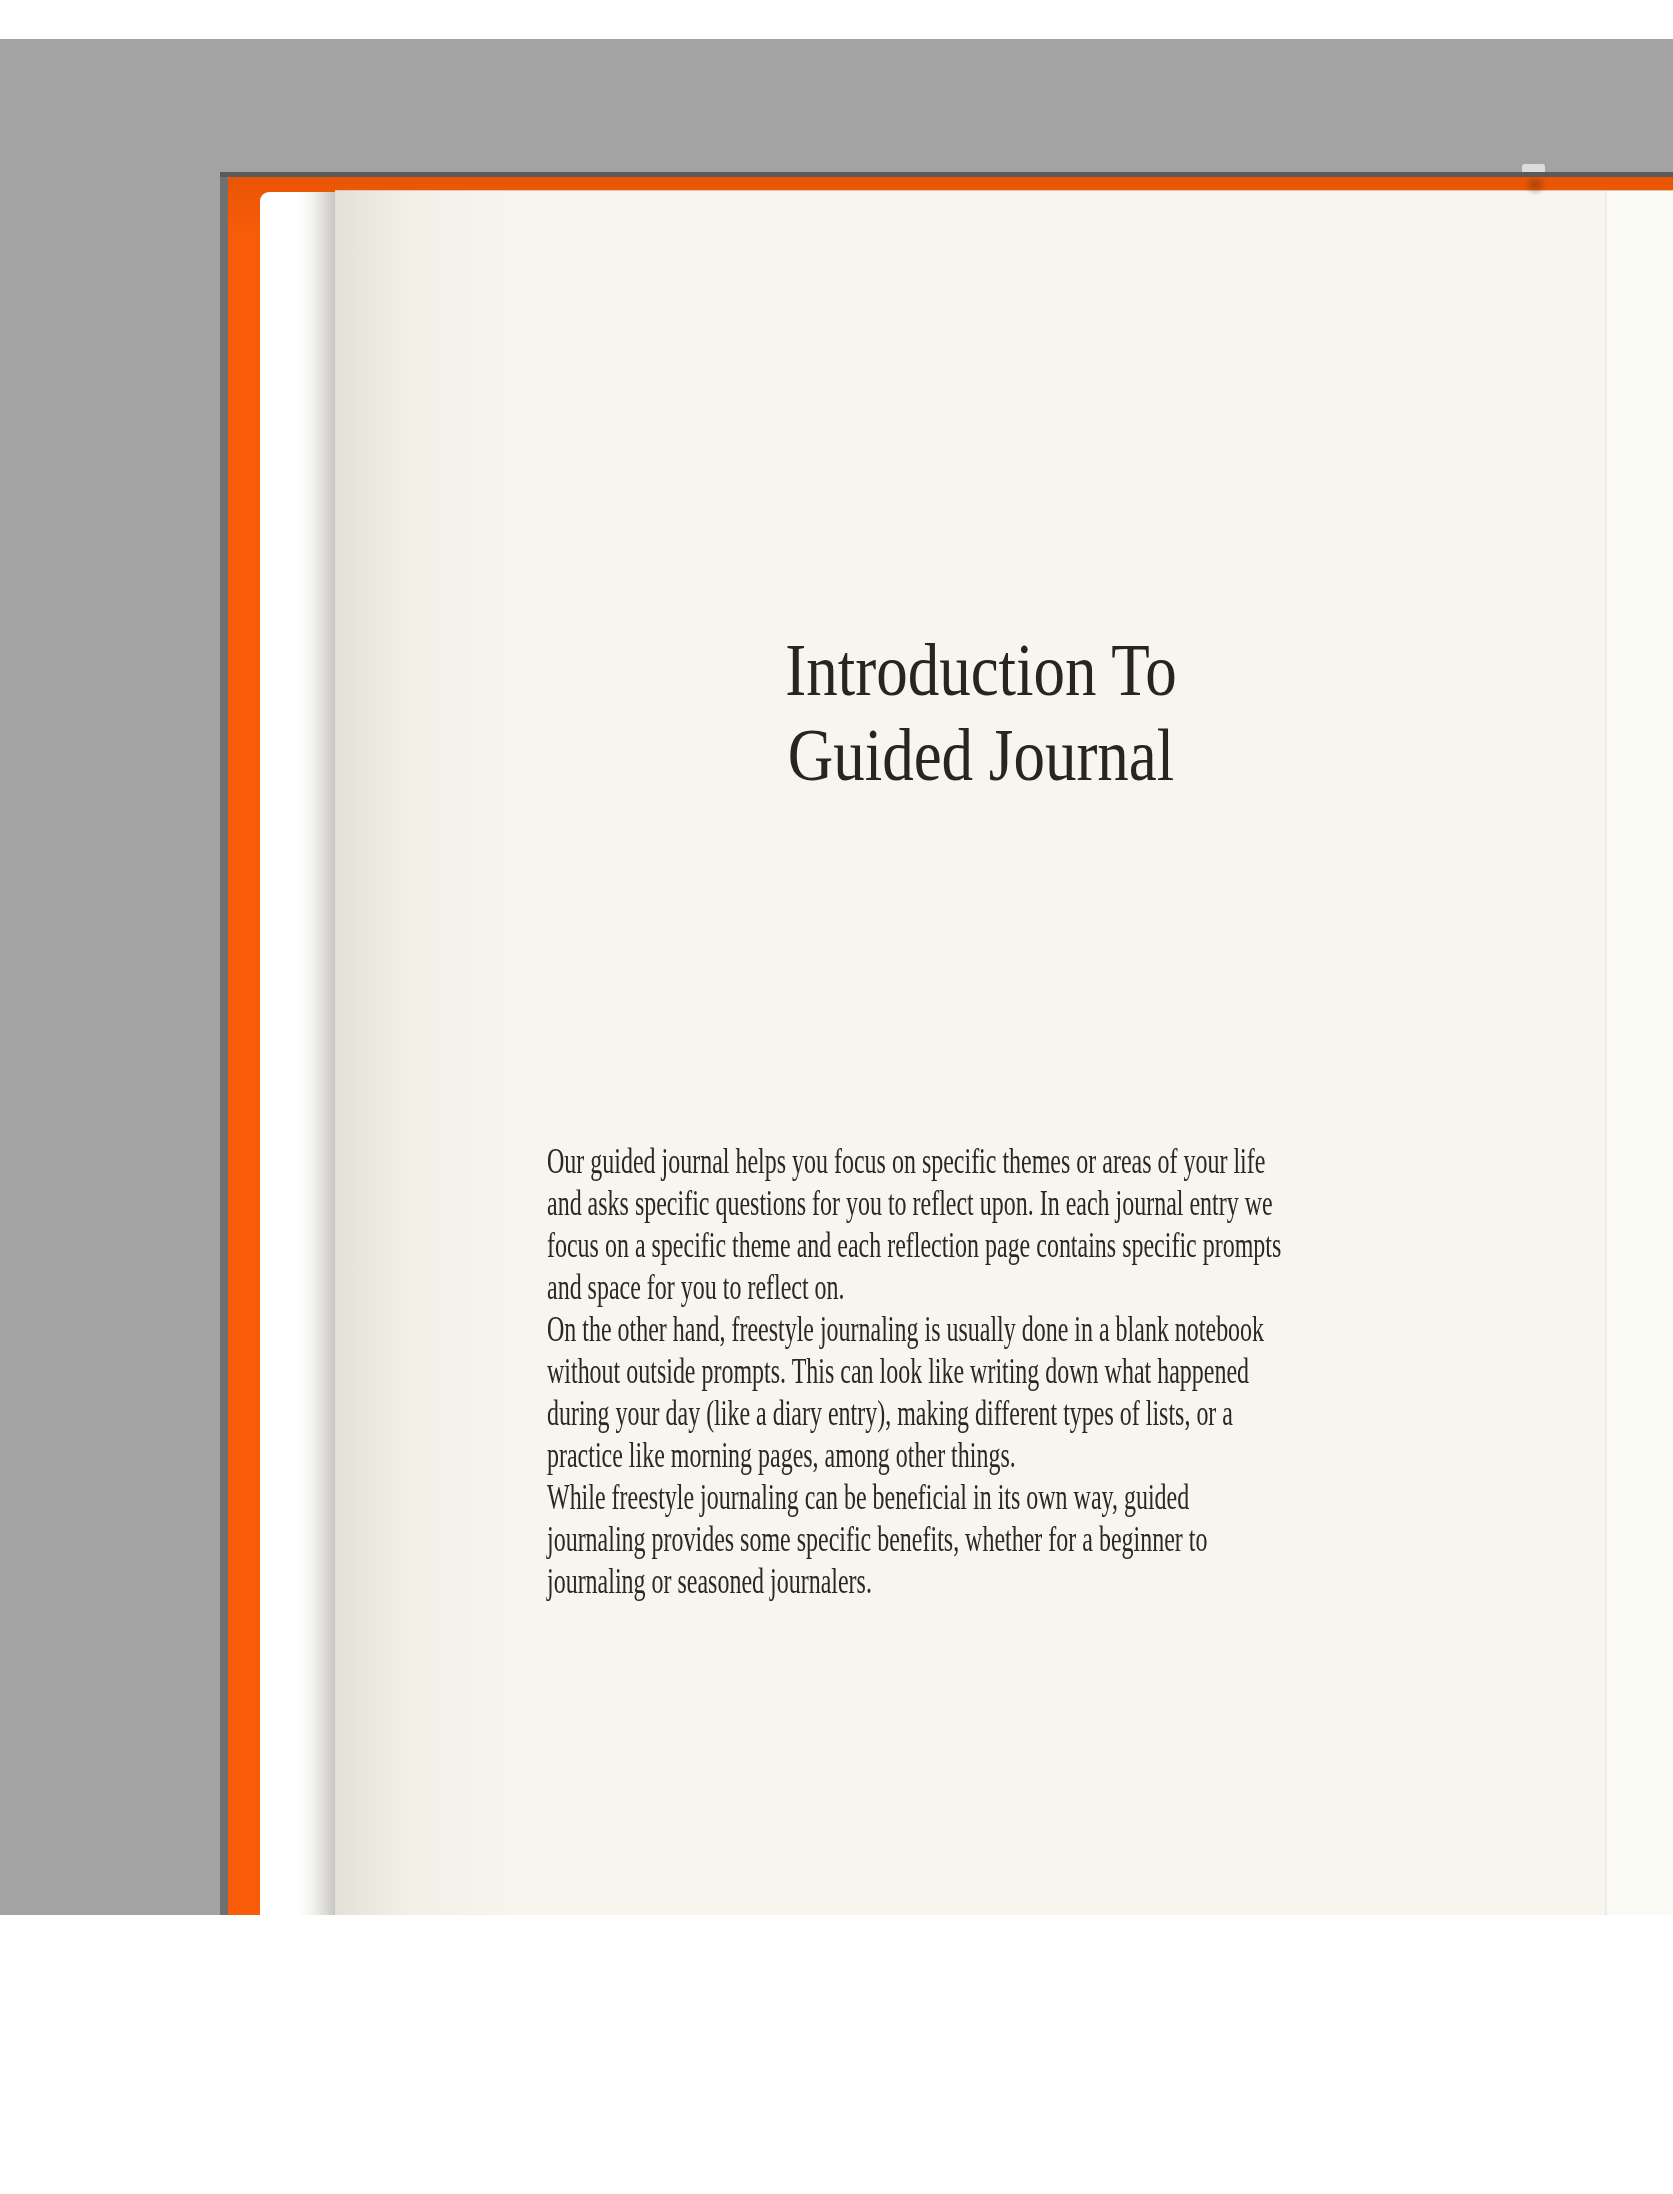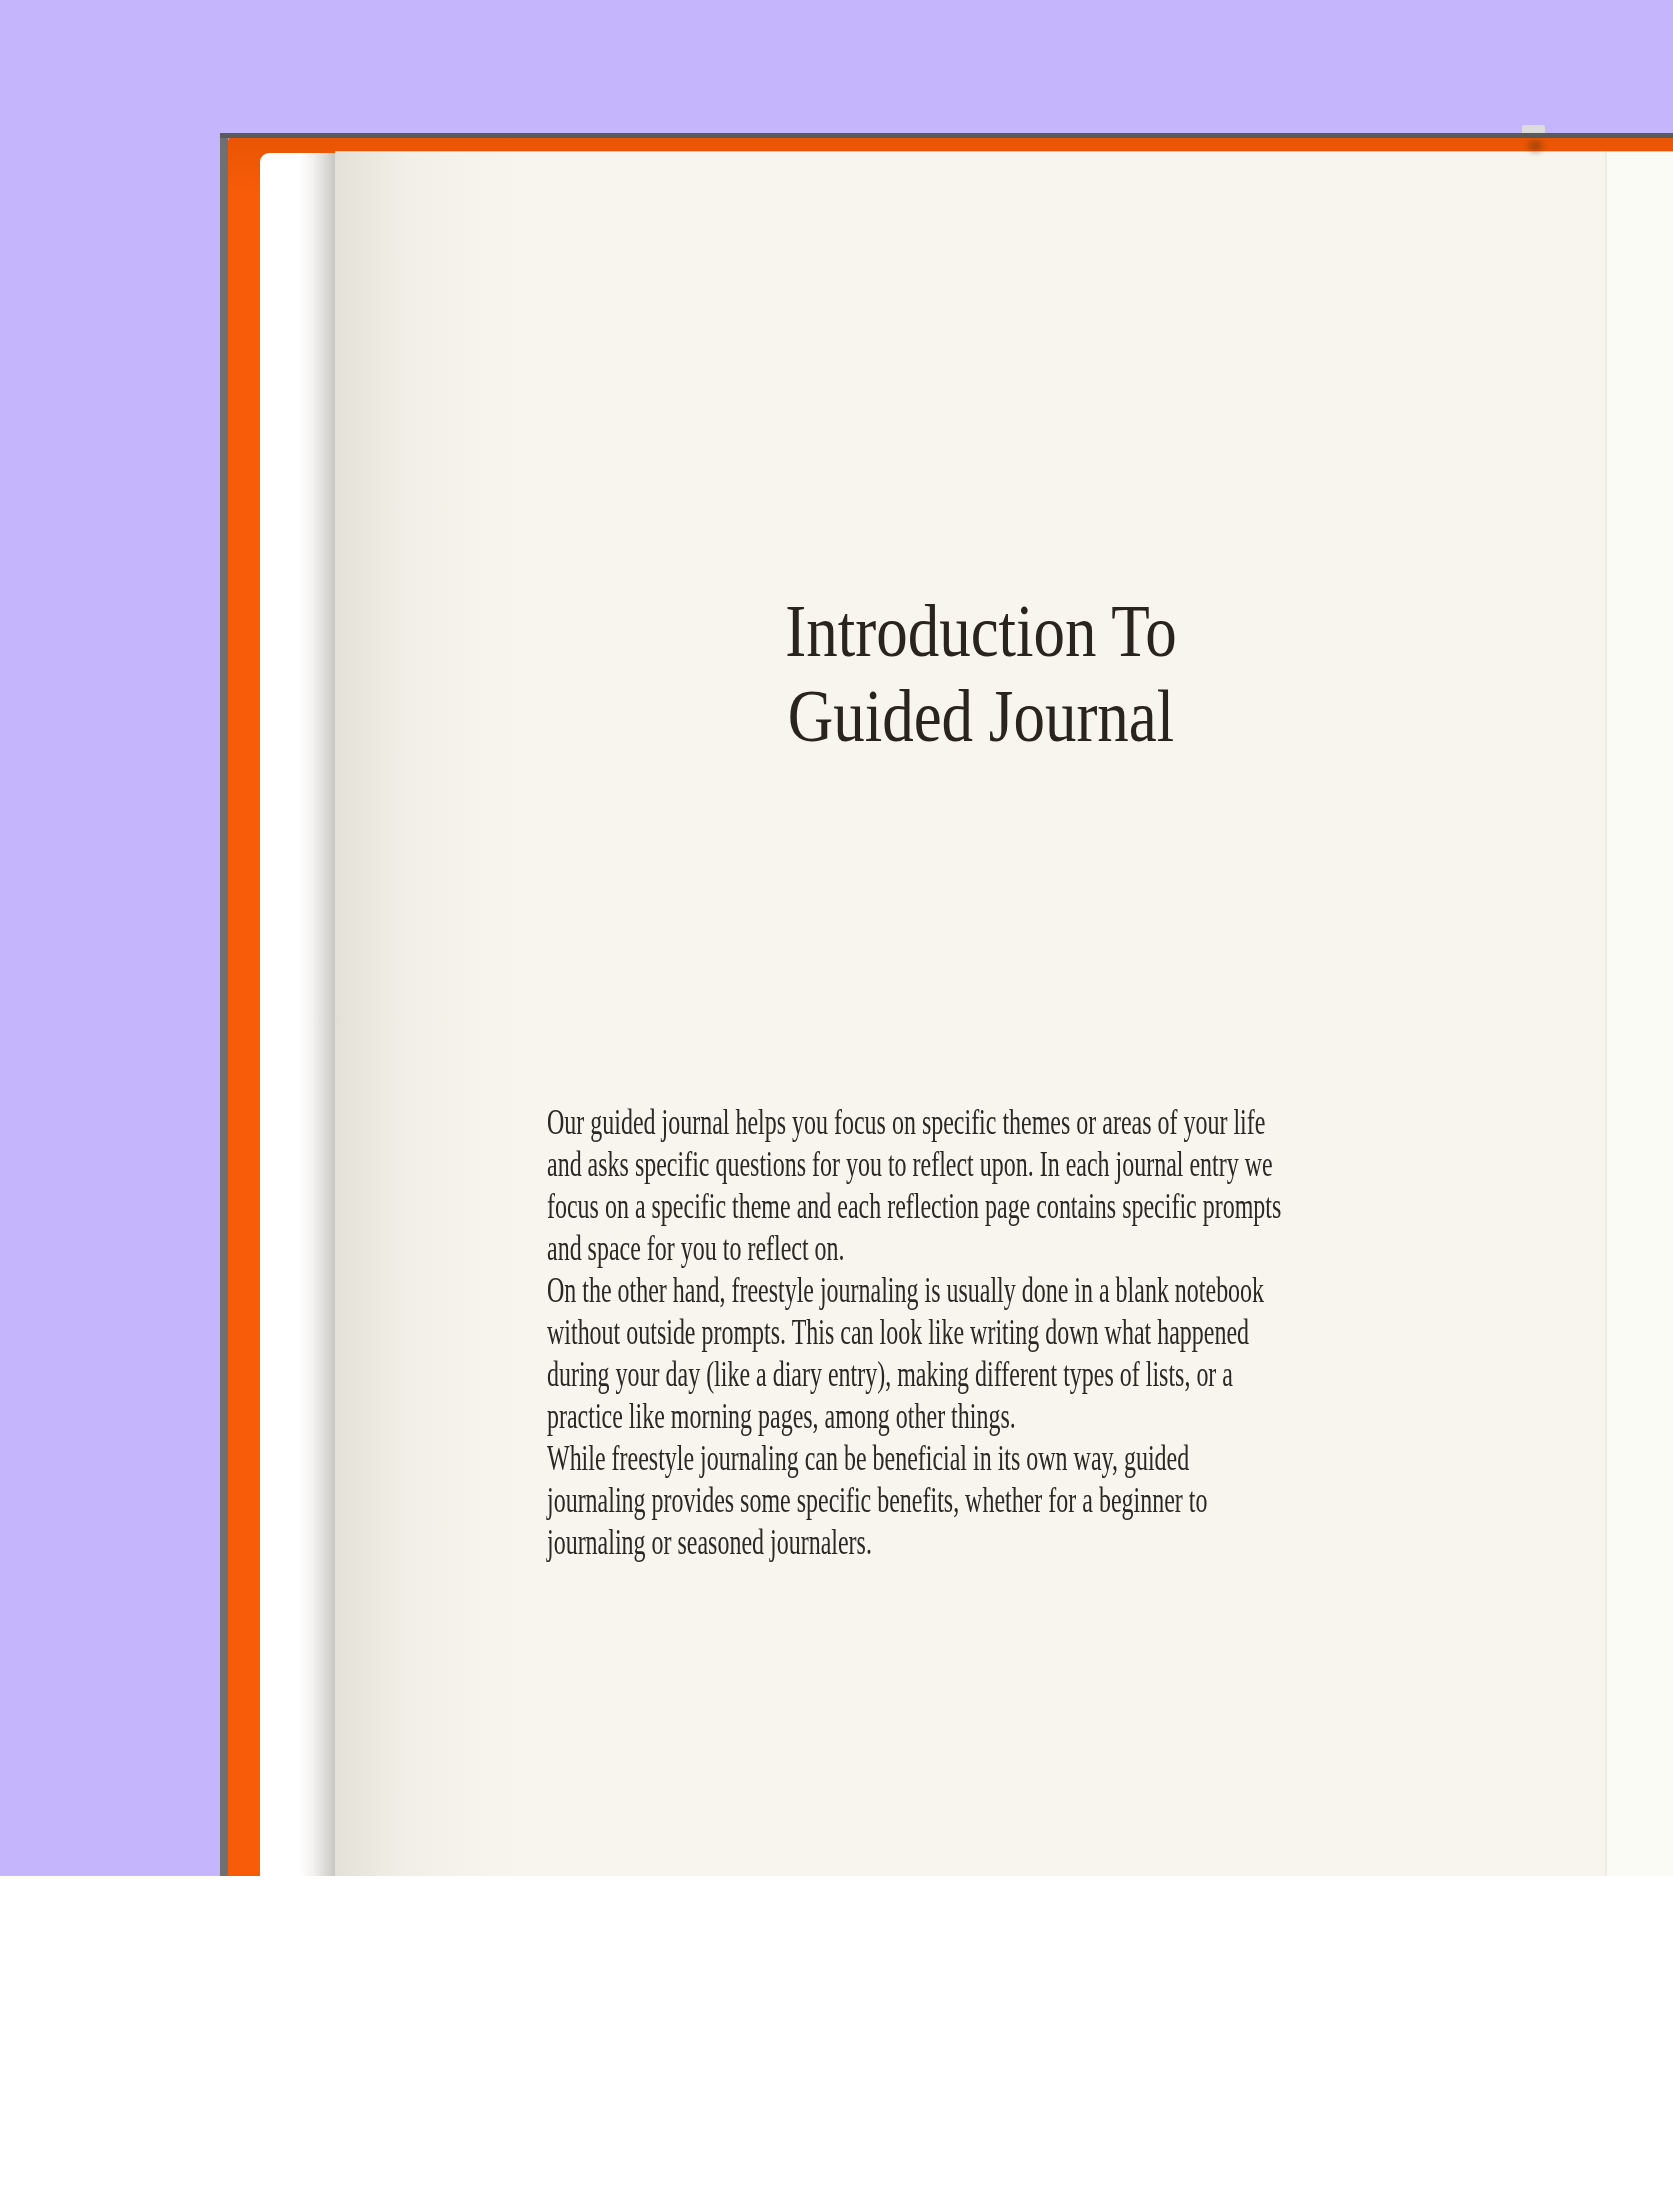--- a/index.html
+++ b/index.html
@@ -1,19 +1,20 @@
 <!DOCTYPE html>
 <html style="font-size:12px"><head>
 <meta charset="utf-8">
 <style>
   html,body{margin:0;padding:0;background:#ffffff;}
   #stage{
     position:relative;width:1674px;height:1876px;overflow:hidden;
-    background:#c4b5fd;
+    background:#a3a3a3;
     font-family:"Liberation Serif", serif;
+    margin-top:39px;
   }
   .abs{position:absolute;}
 
   
   .top-edge{left:220px;top:133px;width:1453px;height:5.3px;background:#5a5a5a;z-index:2;}
   .spine-edge{left:220px;top:133px;width:7.5px;height:1936px;background:#707070;z-index:1;}
   .cover{
     left:228px;top:137px;width:1446px;height:1930px;
     background:linear-gradient(to bottom,#e95504 0%,#f85c08 3%,#f85c08 100%);
     border-radius:4.5px 0 0 7.5px;z-index:2;

